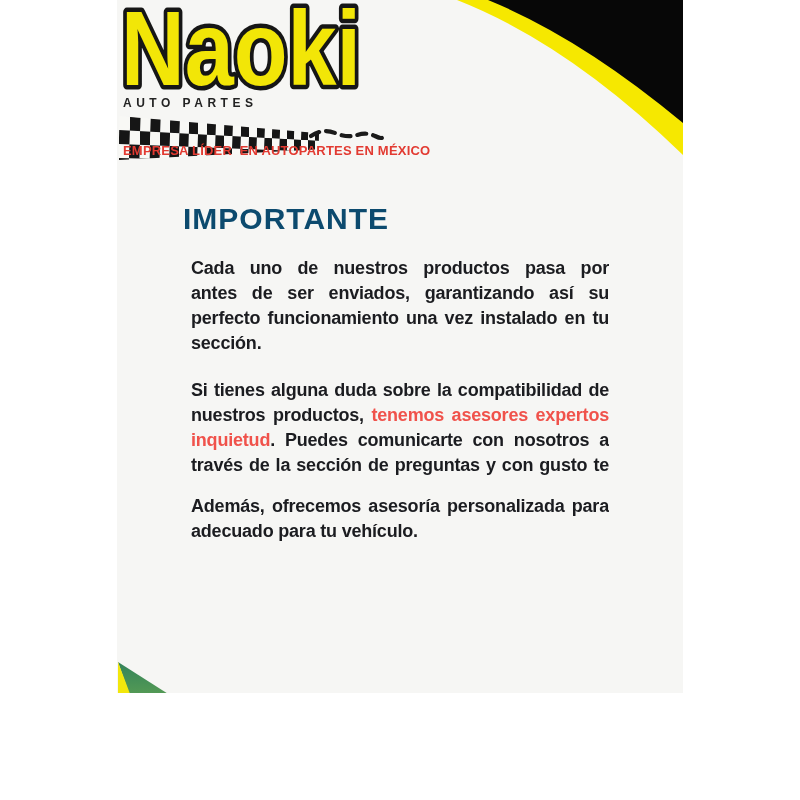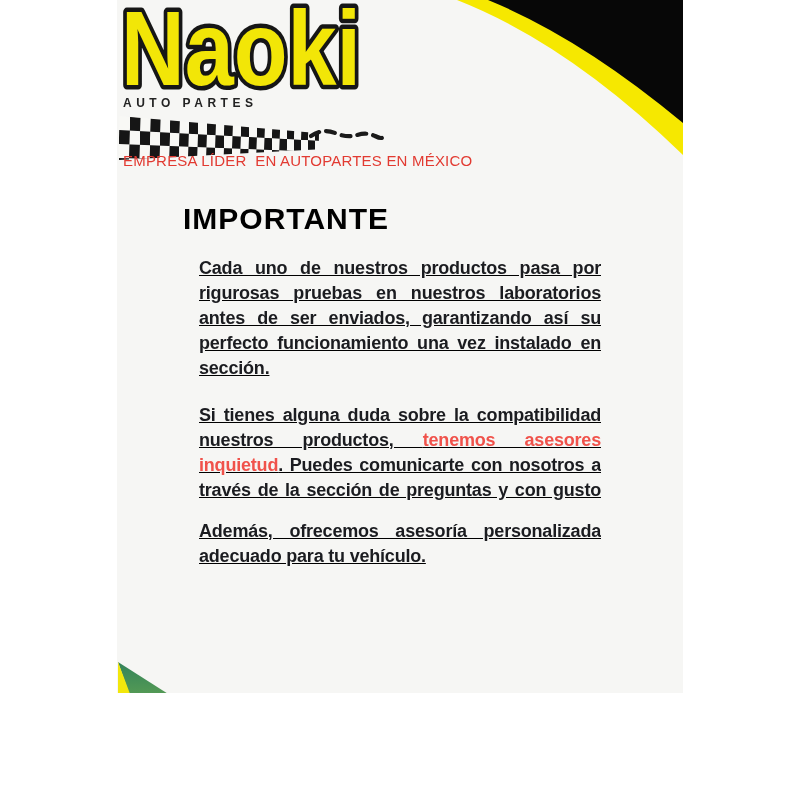--- a/index.html
+++ b/index.html
@@ -26,31 +26,31 @@
   }
   .flag-checker{
     width:330px;height:44px;
     background:repeating-conic-gradient(#161616 0% 25%,#f8f8f5 0% 50%);
     background-size:28px 28px;
     transform:perspective(800px) rotateY(40deg) rotate(2deg);
     transform-origin:left center;
   }
   .flag-squiggle{position:absolute;left:192px;top:126px;}
   .brand-tagline{
-    position:absolute;left:6px;top:152px;
-    font-size:15px;font-weight:normal;color:#e23a31;letter-spacing:0.2px;
+    position:absolute;left:6px;top:143px;
+    font-size:13px;font-weight:bold;color:#e23a31;letter-spacing:0.2px;
     white-space:pre;
   }
   
   .main-text{position:absolute;left:66px;top:203px;width:434px;}
   .heading{
-    font-size:30px;line-height:32px;font-weight:bold;color:#000000;
+    font-size:30px;line-height:32px;font-weight:bold;color:#0c4a6e;
     letter-spacing:1px;margin:0;
   }
-  .para{margin:16px;text-decoration:underline;}
+  .para{margin:8px;}
   .para.p1{margin-top:21px;}
   .para.p2{margin-top:22px;}
   .para.p3{margin-top:16px;}
   .line{
     font-size:18px;line-height:25px;height:25px;font-weight:bold;
     color:#1b1c20;text-align:justify;text-align-last:justify;
     letter-spacing:-0.2px;overflow:hidden;white-space:nowrap;
   }
   .line.just{white-space:normal;}
   .line.last{text-align-last:left;}
@@ -83,21 +83,20 @@
       <path d="M2,10 q12,-8 24,-3 t22,2 t18,1 t8,0" fill="none" stroke="#1a1a1a" stroke-width="4.2" stroke-linecap="round" stroke-dasharray="9 7"></path>
     </svg>
 
     <div class="brand-tagline">EMPRESA LÍDER  EN AUTOPARTES EN MÉXICO</div>
 
     <div class="main-text">
       <h1 class="heading">IMPORTANTE</h1>
       <div id="paragraphs">
           <div class="para p1">
             <div class="line just"><span class="seg-dark">Cada uno de nuestros productos pasa por</span></div>
-            <div class="line just"><span class="seg-dark">rigurosas pruebas en nuestros laboratorios</span></div>
             <div class="line just"><span class="seg-dark">antes de ser enviados, garantizando así su</span></div>
             <div class="line just"><span class="seg-dark">perfecto funcionamiento una vez instalado en tu</span></div>
             <div class="line last"><span class="seg-dark">sección.</span></div>
           </div>
           <div class="para p2">
             <div class="line just"><span class="seg-dark">Si tienes alguna duda sobre la compatibilidad de</span></div>
             <div class="line just"><span class="seg-dark">nuestros productos, </span><span class="seg-red">tenemos asesores expertos</span></div>
             <div class="line just"><span class="seg-red">inquietud</span><span class="seg-dark">. Puedes comunicarte con nosotros a</span></div>
             <div class="line just"><span class="seg-dark">través de la sección de preguntas y con gusto te</span></div>
           </div>

